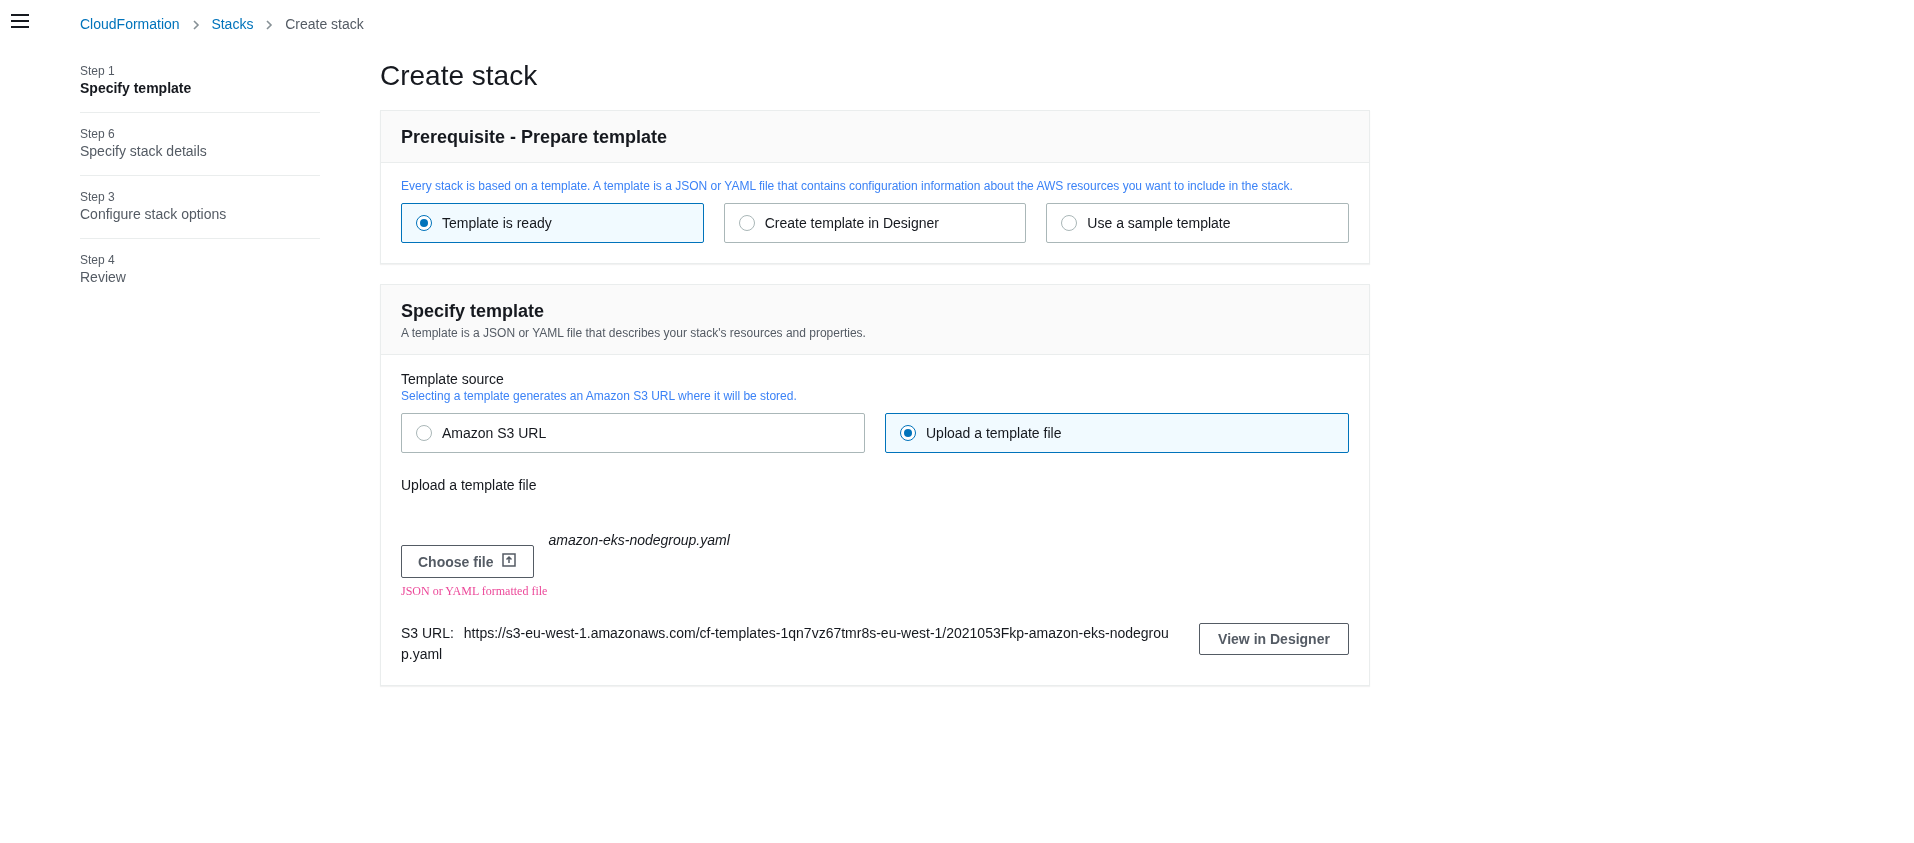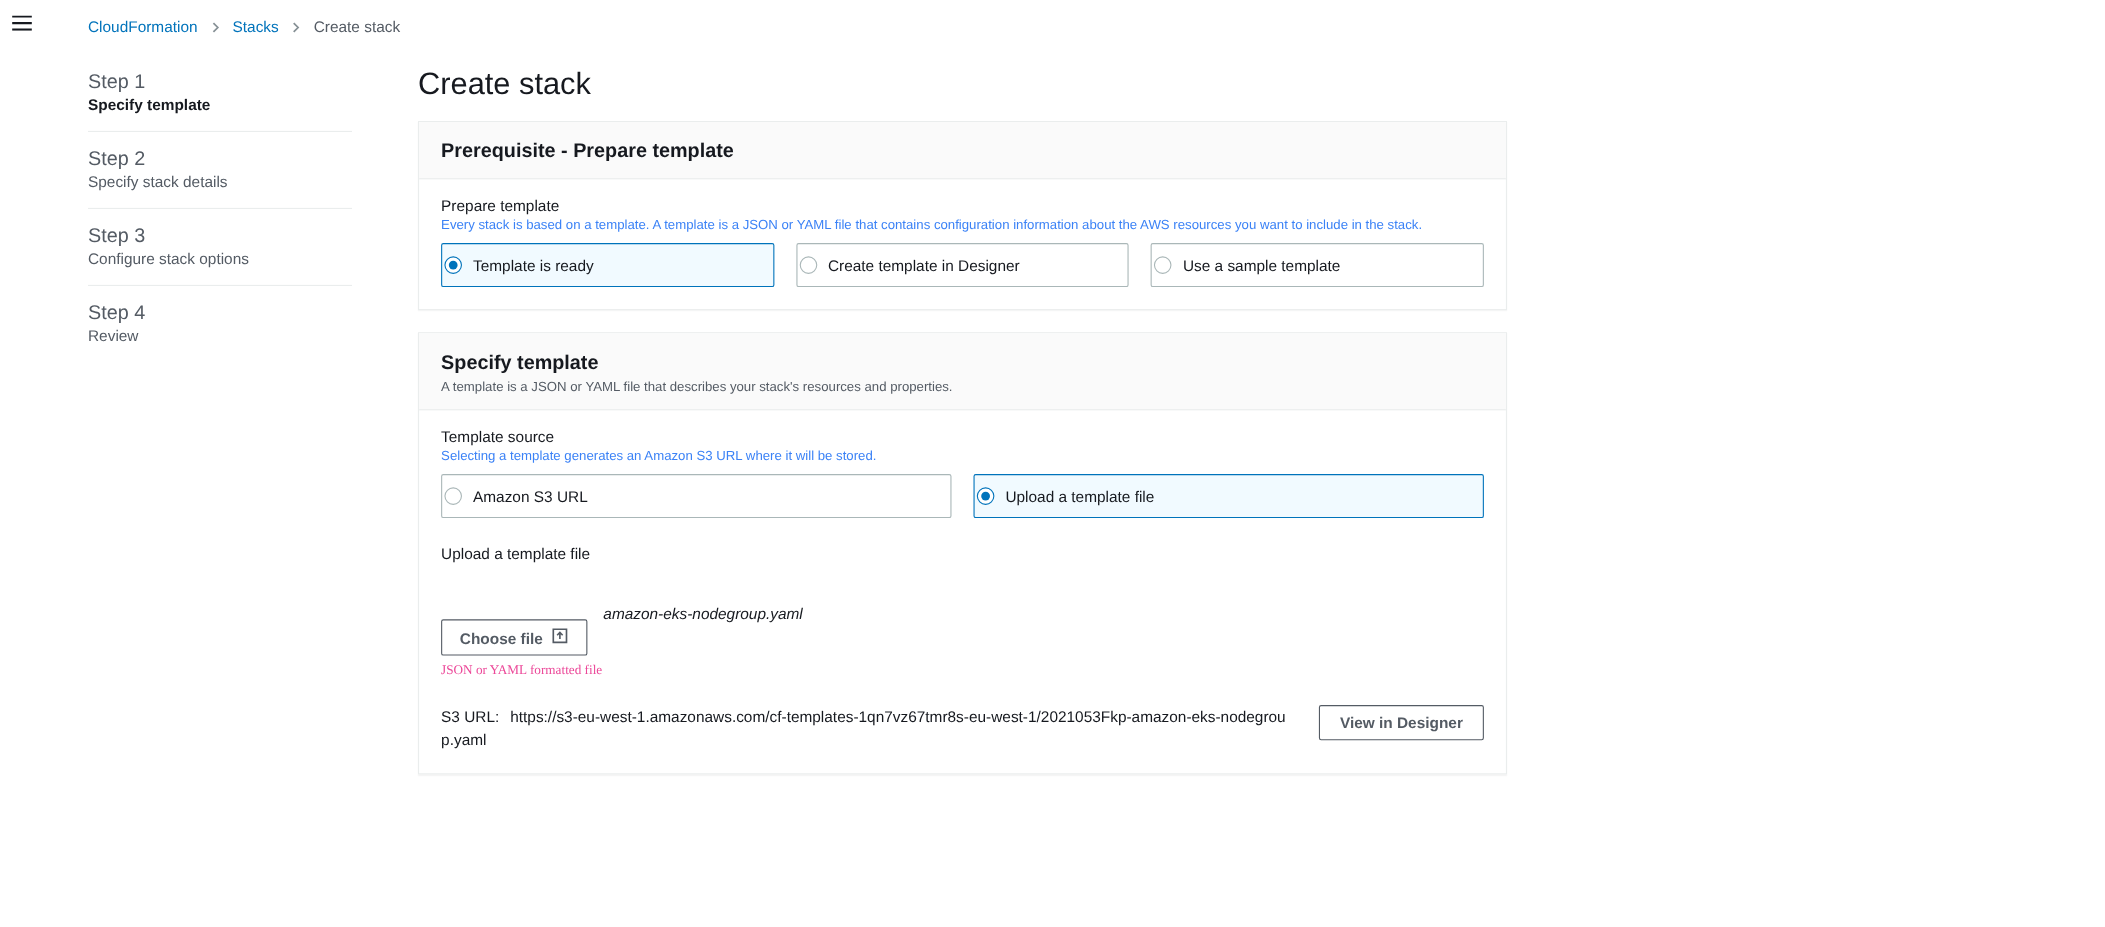--- a/index.html
+++ b/index.html
@@ -17,21 +17,21 @@
     .error-banner { background: #d13212; color: #fff; display: flex; align-items: center; padding: 12px 20px; font-size: 14px; line-height: 22px; }
     .error-banner .err-icon { margin-right: 12px; display: inline-flex; }
     .error-banner .msg { flex: 1; }
     .error-banner .close-btn { cursor: pointer; padding: 4px; display: inline-flex; }
 
     .content-wrap { display: flex; padding: 30px 40px 0 40px; gap: 60px; }
 
     .wizard-nav { width: 240px; flex-shrink: 0; padding-top: 4px; }
     .wizard-step { border-top: 1px solid #eaeded; padding: 14px 0 16px 0; }
     .wizard-step:first-child { border-top: none; padding-top: 0; }
-    .wizard-step .step-num { font-size: 18px; color: #545b64; margin-bottom: 2px; }
+    .wizard-step .step-num { font-size: 12px; color: #545b64; margin-bottom: 2px; }
     .wizard-step .step-title { font-size: 14px; color: #545b64; }
     .wizard-step.active .step-title { font-weight: 700; color: #16191f; }
 
     .main-panel { flex: 1; max-width: 990px; }
 
     
     .breadcrumb-row { padding: 0 0 28px 40px; margin-top: 16px; font-size: 14px; }
     .breadcrumb-row a { color: #0073bb; text-decoration: none; }
     .breadcrumb-row .crumb-sep { margin: 0 8px; color: #879196; }
     .breadcrumb-row .crumb-current { color: #545b64; }
@@ -41,21 +41,21 @@
     .panel { border: 1px solid #eaeded; background: #fff; box-shadow: 0 1px 1px rgba(0,0,0,0.05); margin-bottom: 20px; }
     .panel-header { padding: 16px 20px 14px 20px; border-bottom: 1px solid #eaeded; background: #fafafa; }
     .panel-header h2 { font-size: 18px; font-weight: 700; }
     .panel-header .subdesc { font-size: 12px; color: #545b64; margin-top: 4px; }
     .panel-body { padding: 16px 20px 20px 20px; }
 
     .field-label { font-size: 14px; font-weight: 400; color: #16191f; margin-bottom: 2px; }
     .field-desc { font-size: 12px; color: #3b82f6; margin-bottom: 10px; }
 
     .tile-row { display: flex; gap: 20px; }
-    .tile { flex: 1; border: 1px solid #aab7b8; padding: 10px 2px; display: flex; align-items: center; cursor: pointer; background: #fff; border-radius: 2px; min-height: 40px; }
+    .tile { flex: 1; border: 1px solid #aab7b8; padding: 10px 14px; display: flex; align-items: center; cursor: pointer; background: #fff; border-radius: 2px; min-height: 40px; }
     .tile.selected { border-color: #0073bb; background: #f1faff; }
     .tile .radio { width: 16px; height: 16px; border: 1px solid #aab7b8; border-radius: 50%; margin-right: 10px; flex-shrink: 0; display: inline-flex; align-items: center; justify-content: center; background: #fff; }
     .tile.selected .radio { border-color: #0073bb; }
     .tile.selected .radio::after { content: ""; width: 8px; height: 8px; background: #0073bb; border-radius: 50%; display: block; }
     .tile-label { font-size: 14px; }
 
     .upload-row { display: flex; align-items: center; gap: 14px; margin-bottom: 6px; }
     .choose-file-btn { border: 1px solid #545b64; background: #fff; padding: 6px 16px; font-size: 14px; font-weight: 700; color: #545b64; cursor: pointer; display: inline-flex; align-items: center; gap: 8px; border-radius: 2px; margin-top: 44px; }
     .choose-file-btn svg { display: inline-block; }
     .filename { font-style: italic; font-size: 14px; text-align: center; }
@@ -102,42 +102,41 @@
           <span class="crumb-current">Create stack</span>
         </div>
 
         <div class="content-wrap" style="padding-top:0">
           <nav class="wizard-nav">
             <div class="wizard-step active">
               <div class="step-num">Step 1</div>
               <div class="step-title">Specify template</div>
             </div>
             <div class="wizard-step">
-              <div class="step-num">Step 2</div>
+              <div class="step-num">Step 6</div>
               <div class="step-title">Specify stack details</div>
             </div>
             <div class="wizard-step">
               <div class="step-num">Step 3</div>
               <div class="step-title">Configure stack options</div>
             </div>
             <div class="wizard-step">
               <div class="step-num">Step 4</div>
               <div class="step-title">Review</div>
             </div>
           </nav>
 
           <div class="main-panel">
             <h1 class="page-title">Create stack</h1>
 
             <div class="panel">
               <div class="panel-header">
                 <h2>Prerequisite - Prepare template</h2>
               </div>
               <div class="panel-body">
-                <div class="field-label">Prepare template</div>
                 <div class="field-desc">Every stack is based on a template. A template is a JSON or YAML file that contains configuration information about the AWS resources you want to include in the stack.</div>
                 <div class="tile-row">
                   <label class="tile selected">
                     <span class="radio"></span>
                     <span class="tile-label">Template is ready</span>
                   </label>
                   <label class="tile">
                     <span class="radio"></span>
                     <span class="tile-label">Create template in Designer</span>
                   </label>

